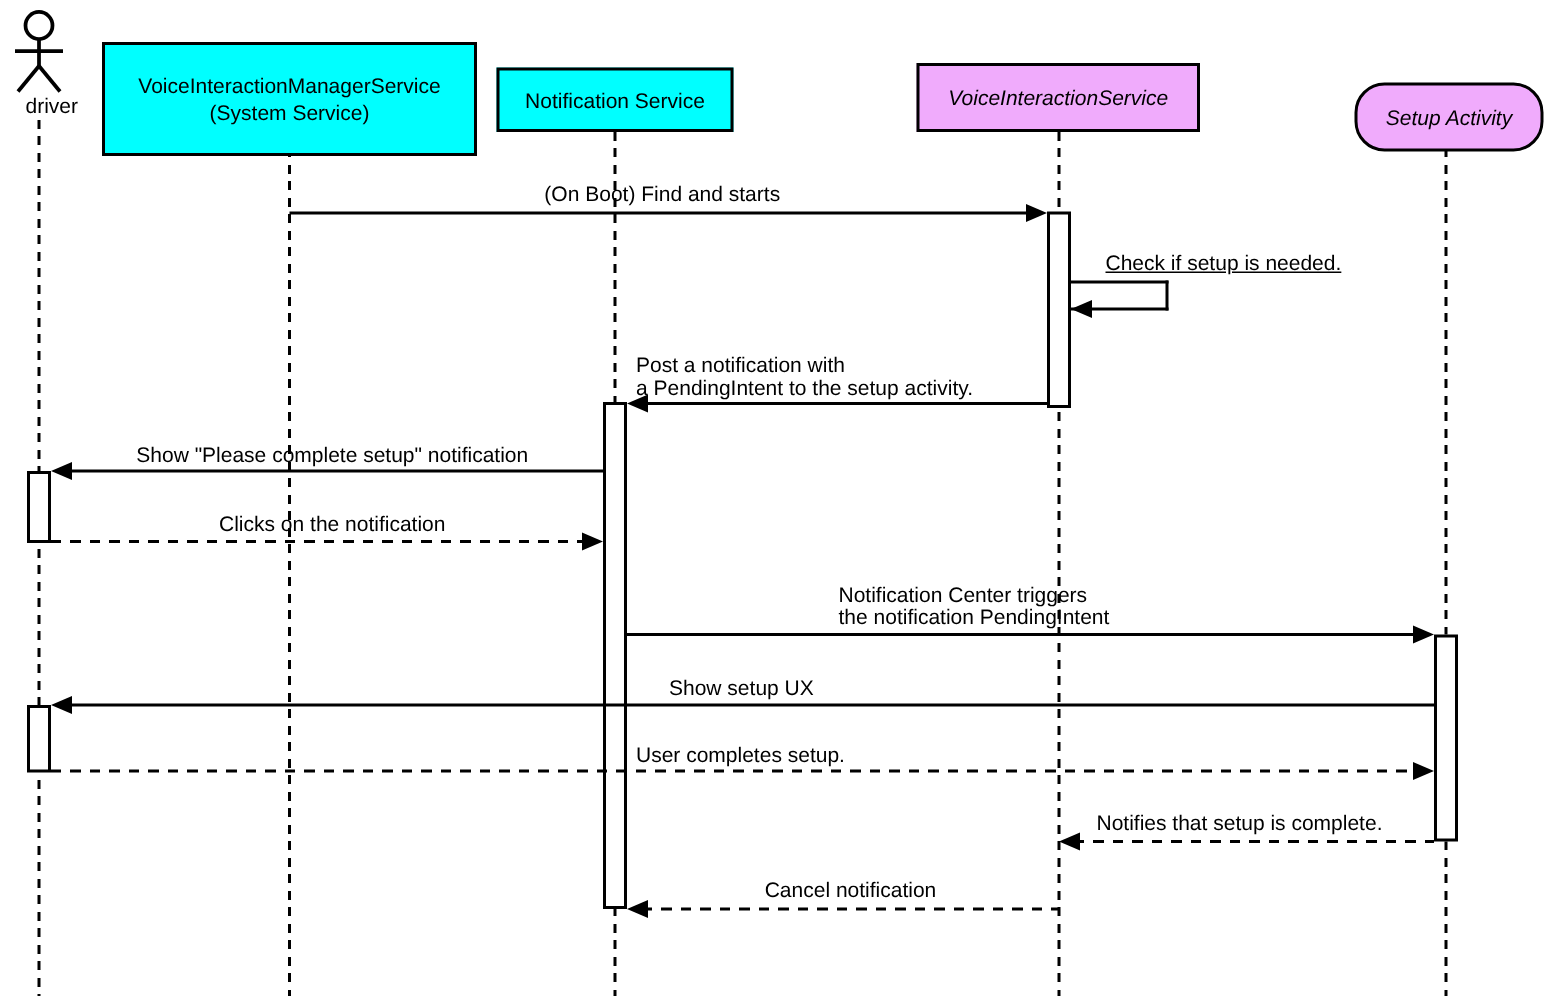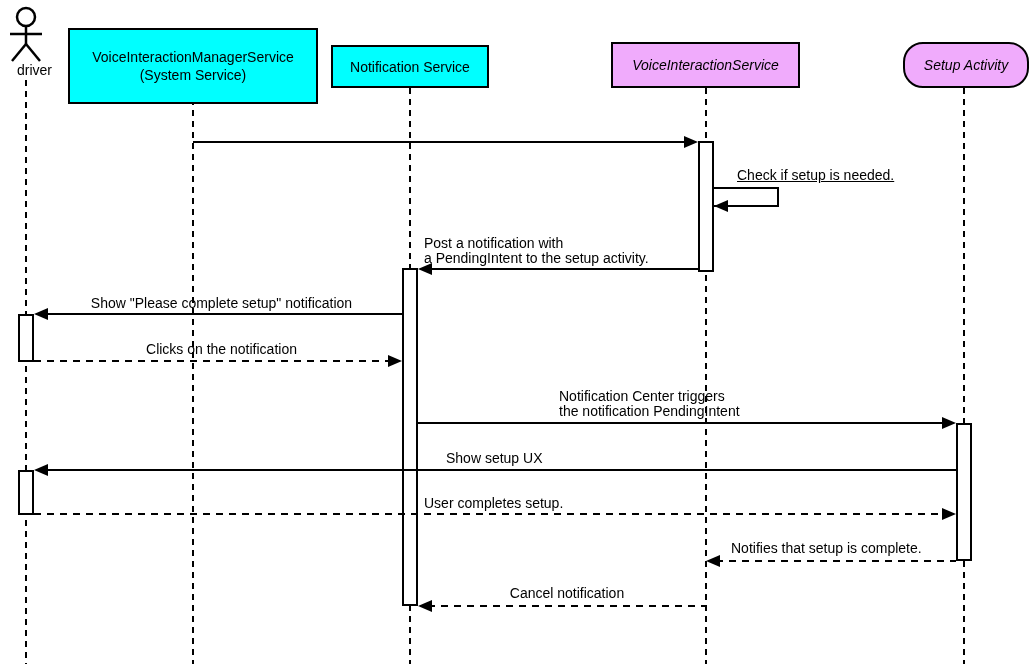--- a/index.html
+++ b/index.html
@@ -56,34 +56,35 @@
     <line x1="4" y1="28" x2="36" y2="28" stroke="#000" stroke-width="2.5"></line>
     <line x1="20" y1="38" x2="6" y2="55" stroke="#000" stroke-width="2.5"></line>
     <line x1="20" y1="38" x2="34" y2="55" stroke="#000" stroke-width="2.5"></line>
   </svg>
   <div class="actor-label" style="left:0px;top:62px;width:52px;">driver</div>
 
   <div class="pbox cyan" style="left:68px;top:28px;width:250px;height:76px;">VoiceInteractionManagerService
 (System Service)</div>
   <div class="pbox cyan" style="left:331px;top:45px;width:158px;height:43px;">Notification Service</div>
   <div class="pbox green" style="left:611px;top:42px;width:189px;height:46px;">VoiceInteractionService</div>
-  <div class="pbox green" style="left:903px;top:42px;width:126px;height:46px;border-radius:20px;">Setup Activity</div>
+  <div class="pbox green" style="left:903px;top:55px;width:126px;height:46px;border-radius:20px;">Setup Activity</div>
 
   <div class="vdash" style="left:25px;top:80px;height:584px;"></div>
   <div class="vdash" style="left:192px;top:88px;height:576px;"></div>
   <div class="vdash" style="left:409px;top:88px;height:576px;"></div>
   <div class="vdash" style="left:705px;top:88px;height:576px;"></div>
   <div class="vdash" style="left:963px;top:88px;height:576px;"></div>
 
   <div class="bar" style="left:698px;top:141px;height:131px;"></div>
   <div class="bar" style="left:402px;top:268px;height:338px;"></div>
   <div class="bar" style="left:18px;top:314px;height:48px;"></div>
   <div class="bar" style="left:18px;top:470px;height:45px;"></div>
   <div class="bar" style="left:956px;top:423px;height:138px;"></div>
 
+  <div class="lbl center" style="left:193px;top:122px;width:497px;">(On Boot) Find and starts</div>
   <div class="hline" style="left:193px;top:141px;width:494px;"></div>
   <div class="arr-r" style="left:684px;top:136px;"></div>
 
   <div class="lbl" style="left:737px;top:168px;text-decoration:underline;">Check if setup is needed.</div>
   <div class="loop" style="left:714px;top:187px;width:65px;height:20px;"></div>
   <div class="arr-l" style="left:714px;top:200px;"></div>
 
   <div class="lbl" style="left:424px;top:236px;">Post a notification with
 a PendingIntent to the setup activity.</div>
   <div class="hline" style="left:428px;top:268px;width:270px;"></div>

